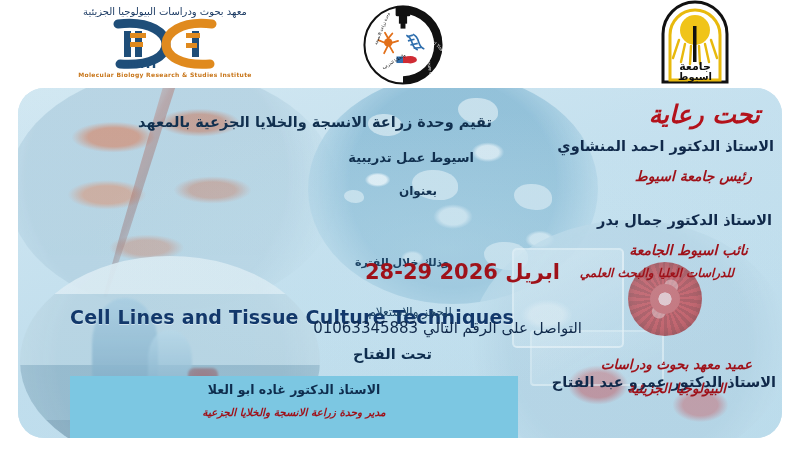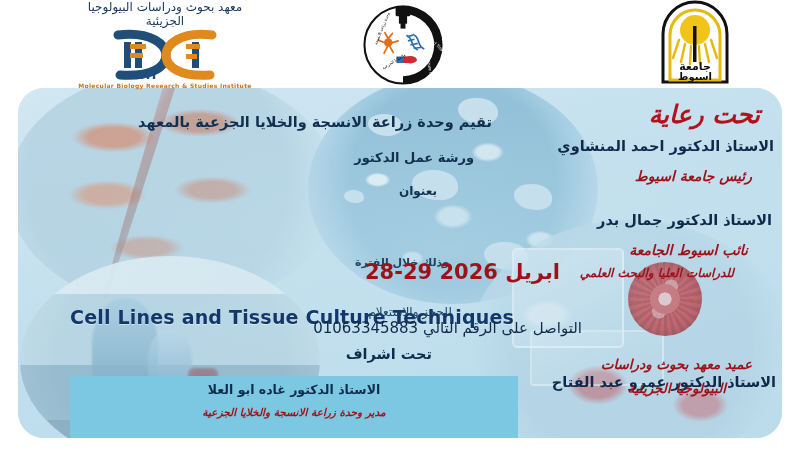--- a/index.html
+++ b/index.html
@@ -11,21 +11,21 @@
     position:relative;
   }
   #poster{position:absolute;inset:0;width:800px;height:450px;background:#ffffff;overflow:hidden;}
 
   
   .header{position:absolute;left:0;top:0;width:800px;height:88px;background:#ffffff;z-index:40;}
   .logo{position:absolute;top:0;height:88px;}
 
   
   .logo-left{left:75px;width:180px;text-align:center;}
-  .mb-caption-ar{font-size:12px;color:#1b3a63;letter-spacing:.2px;font-family:"DejaVu Sans",sans-serif;direction:rtl;}
+  .mb-caption-ar{font-size:10px;color:#1b3a63;letter-spacing:.2px;margin-top:6px;font-family:"DejaVu Sans",sans-serif;direction:rtl;}
   .dna-mark{position:relative;width:170px;height:52px;margin:1px auto 0;}
   .dna-mark svg{position:absolute;left:0;top:0;}
   .mb-caption-en{font-size:6px;font-weight:bold;color:#c8761a;letter-spacing:.3px;margin-top:1px;}
 
   
   .logo-center{left:350px;width:110px;}
   .circ{position:absolute;left:12px;top:4px;width:82px;height:82px;border-radius:50%;}
 
   
   .logo-right{left:645px;width:110px;}
@@ -264,28 +264,28 @@
 
     <div class="blob blob-flasks">
       <div class="glassware"></div>
       <div class="glassware2"></div>
       <div class="flaskcap"></div>
     </div>
 
     <div class="panel-wash"></div>
 
     <div class="txt ar-bold t-institute">تقيم وحدة زراعة الانسجة والخلايا الجزعية بالمعهد</div>
-    <div class="txt ar-bold t-workshop">ورشة عمل الدكتور</div>
+    <div class="txt ar-bold t-workshop">اسيوط عمل تدريبية</div>
     <div class="txt ar-bold t-titled">بعنوان</div>
     <div class="txt t-english">Cell Lines and Tissue Culture Techniques</div>
     <div class="txt t-period">وذلك خلال الفترة</div>
     <div class="txt t-date">28-29 ابريل 2026</div>
     <div class="txt t-booking">للحجز والاستعلام</div>
     <div class="txt t-phone">التواصل على الرقم التالي 01063345883</div>
-    <div class="txt t-supervision">تحت اشراف</div>
+    <div class="txt t-supervision">تحت الفتاح</div>
 
     <div class="txt script t-patronage">تحت رعاية</div>
 
     <div class="txt ar-navy t-rector">الاستاذ الدكتور احمد المنشاوي</div>
     <div class="txt script t-rector-title">رئيس جامعة اسيوط</div>
 
     <div class="txt ar-navy t-vice">الاستاذ الدكتور جمال بدر</div>
     <div class="txt script t-vice-title1">نائب اسيوط الجامعة</div>
     <div class="txt script t-vice-title2">للدراسات العليا والبحث العلمي</div>
 

